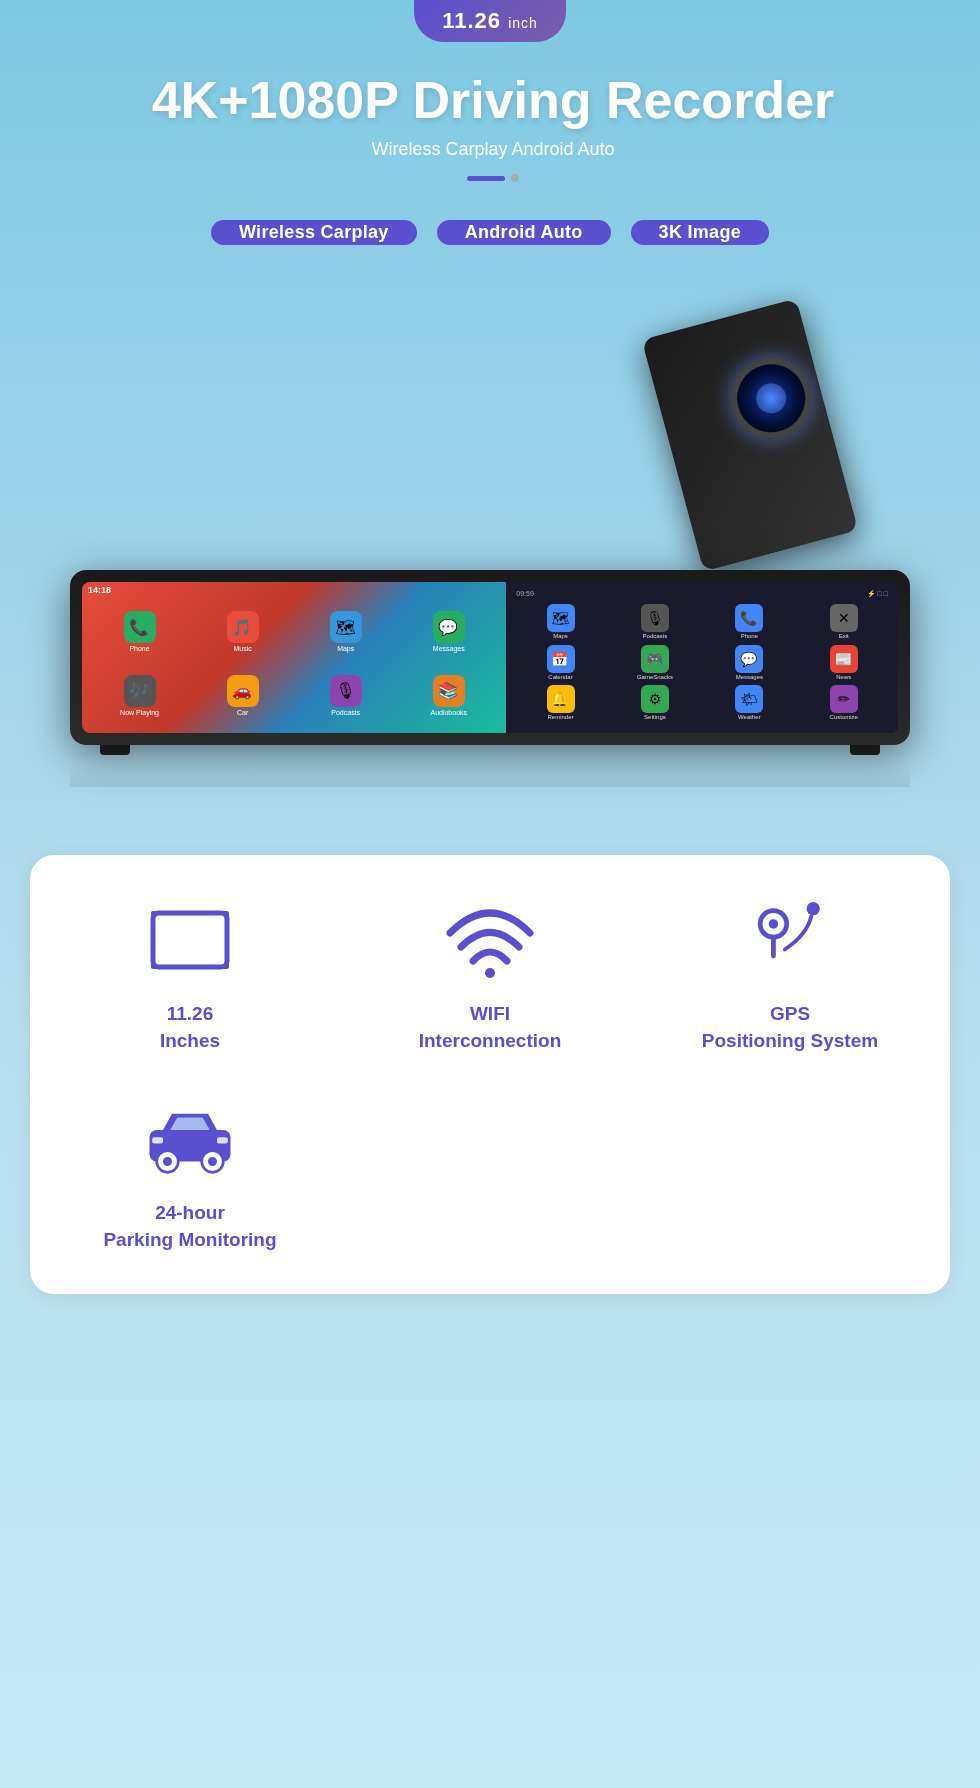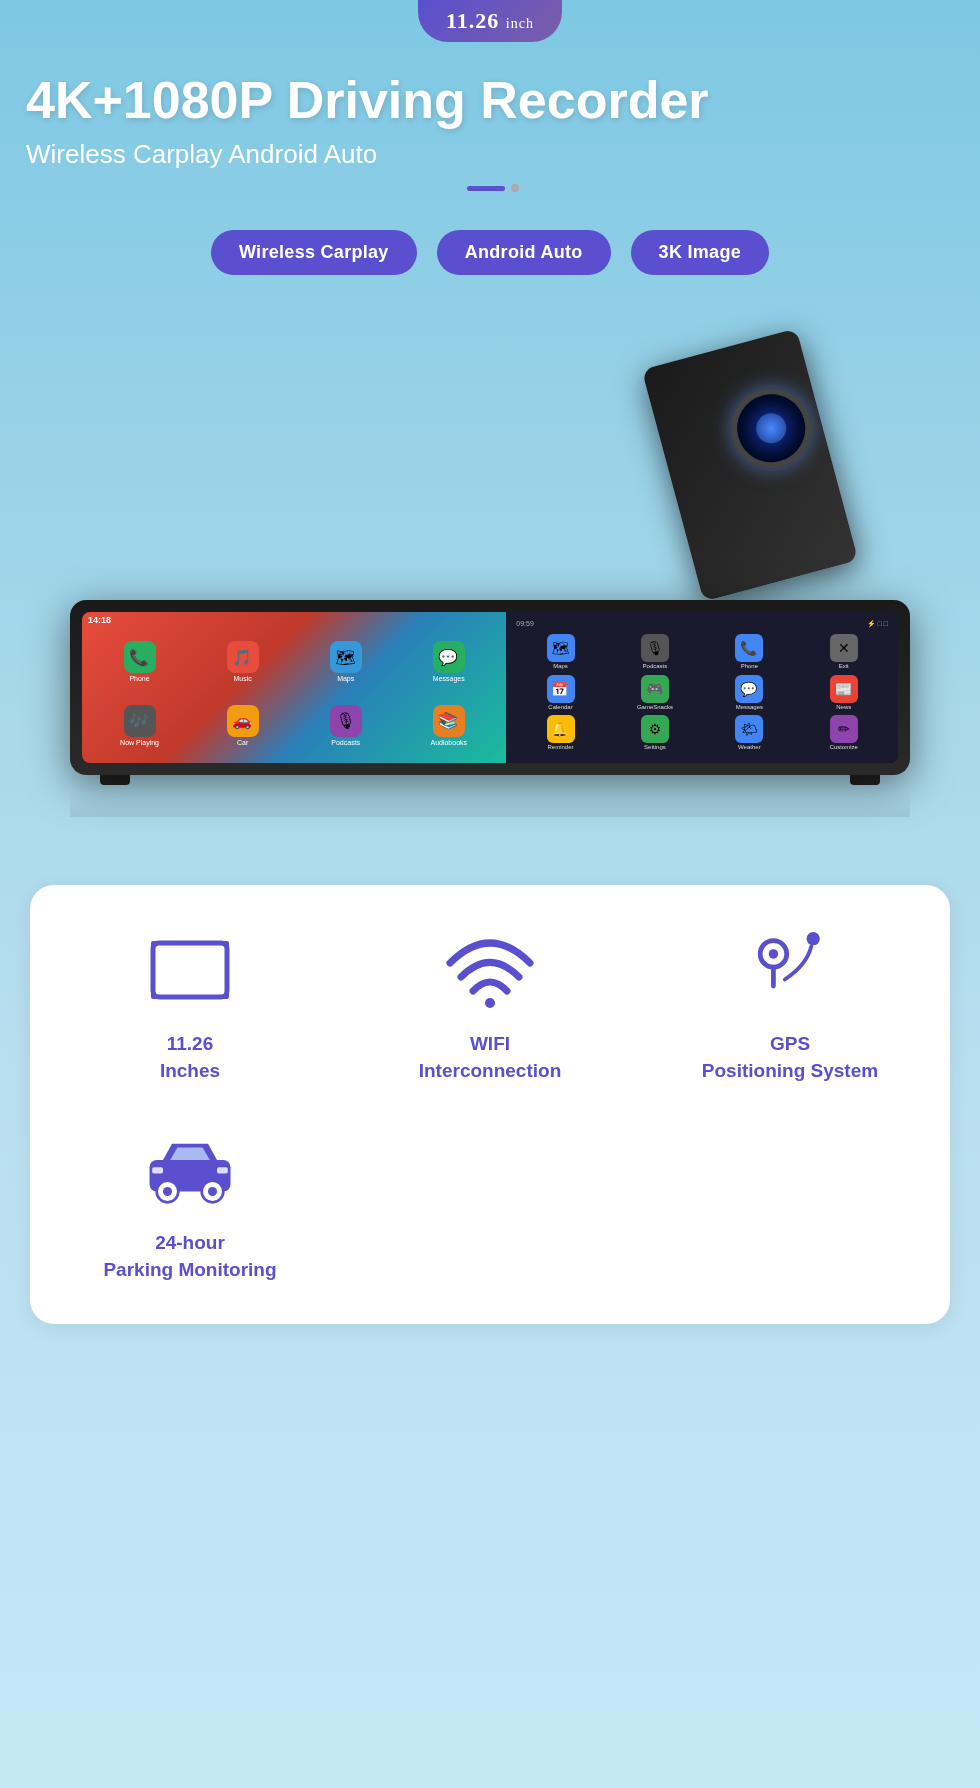--- a/index.html
+++ b/index.html
@@ -18,41 +18,41 @@
       padding-top: 0;
     }
     .top-badge {
       background: linear-gradient(135deg, #5a4fcf, #7b5ea7);
       color: white;
       font-size: 22px;
       font-weight: bold;
       padding: 8px 28px;
       border-radius: 0 0 30px 30px;
       letter-spacing: 1px;
-      font-family: Liberation Serif, serif;
     }
     .top-badge span.unit {
       font-size: 14px;
       font-weight: normal;
     }
 
     
     .hero-text {
+      text-align: center;
       padding: 30px 20px 10px;
       margin-left: 6px;
     }
     .hero-title {
       font-size: 52px;
       font-weight: 900;
       color: white;
       text-shadow: 1px 2px 6px rgba(0,0,0,0.15);
       line-height: 1.1;
     }
     .hero-subtitle {
-      font-size: 26px;
+      font-size: 18px;
       color: white;
       margin-top: 10px;
       font-weight: 400;
     }
     .hero-divider {
       display: flex;
       justify-content: center;
       align-items: center;
       gap: 6px;
       margin-top: 14px;
@@ -77,21 +77,21 @@
       gap: 20px;
       margin-top: 28px;
       flex-wrap: wrap;
       padding: 0 20px;
     }
     .feature-badge {
       background: #5a4fcf;
       color: white;
       font-size: 18px;
       font-weight: 600;
-      padding: 12px 28px;
+      padding: 2px 28px;
       border-radius: 30px;
       letter-spacing: 0.3px;
     }
 
     
     .device-area {
       position: relative;
       width: 100%;
       height: 560px;
       margin-top: 20px;

